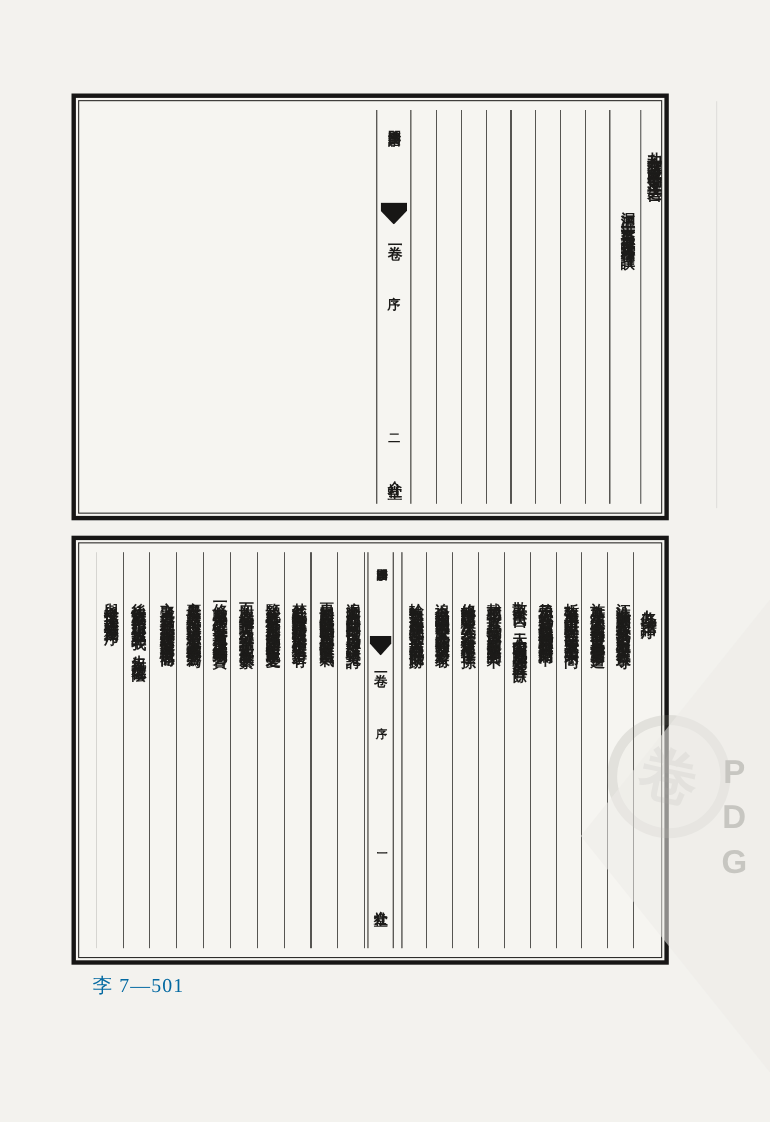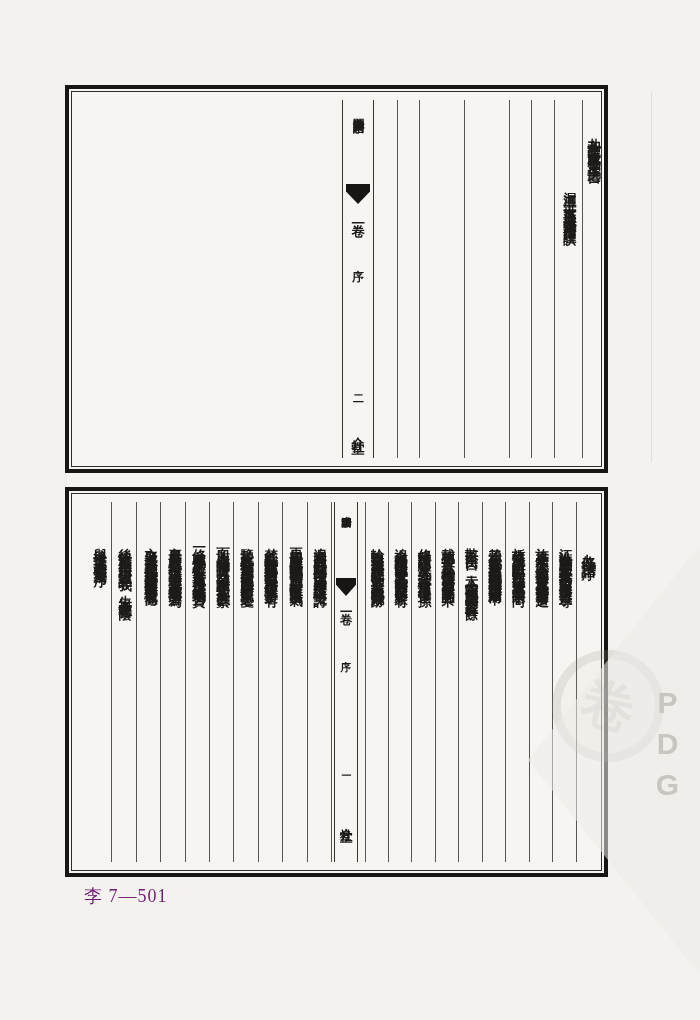--- a/index.html
+++ b/index.html
@@ -10,21 +10,21 @@
   .frame-inner{position:absolute;inset:2px;border:1px solid #2e2d2b;pointer-events:none;}
   .ruled{position:absolute;top:11px;bottom:11px;opacity:.85;}
   .vline{position:absolute;top:11px;bottom:11px;width:1px;background:#3a3936;opacity:.85;}
   .spine{position:absolute;top:11px;bottom:11px;border-left:1px solid #35342f;border-right:1px solid #35342f;}
   .sp-item{position:absolute;left:0;right:0;display:flex;justify-content:center;}
   .vtxt{writing-mode:vertical-rl;text-orientation:upright;line-height:1;
         font-family:"DejaVu Serif", serif;font-weight:bold;color:#1c1b19;white-space:nowrap;}
   .fishtail{position:absolute;background:#171615;}
   .vcol{position:absolute;width:23px;display:flex;justify-content:center;}
   .hon-gap{margin-inline-start:15px;}
-  .catalog{position:absolute;font-family:"Liberation Serif", serif;color:#701a75;
+  .catalog{position:absolute;font-family:"Liberation Serif", serif;color:#0369a1;
            font-size:18px;letter-spacing:1px;}
   .wm-tri{position:absolute;left:528px;top:545px;width:172px;height:430px;
           background:#ecebe7;opacity:.55;clip-path:polygon(100% 0,100% 100%,0 50%);
           pointer-events:none;z-index:5;}
   .wm-pdg{position:absolute;left:650px;top:686px;writing-mode:vertical-rl;text-orientation:upright;
           font-family:"Liberation Sans", sans-serif;font-weight:bold;font-size:30px;
           letter-spacing:8px;color:#c7c6c1;z-index:6;pointer-events:none;}
   .wm-seal{position:absolute;left:552px;top:650px;width:94px;height:94px;border-radius:50%;
            border:9px solid rgba(110,108,100,.12);background:rgba(205,202,194,.10);
            display:flex;align-items:center;justify-content:center;z-index:4;pointer-events:none;}

